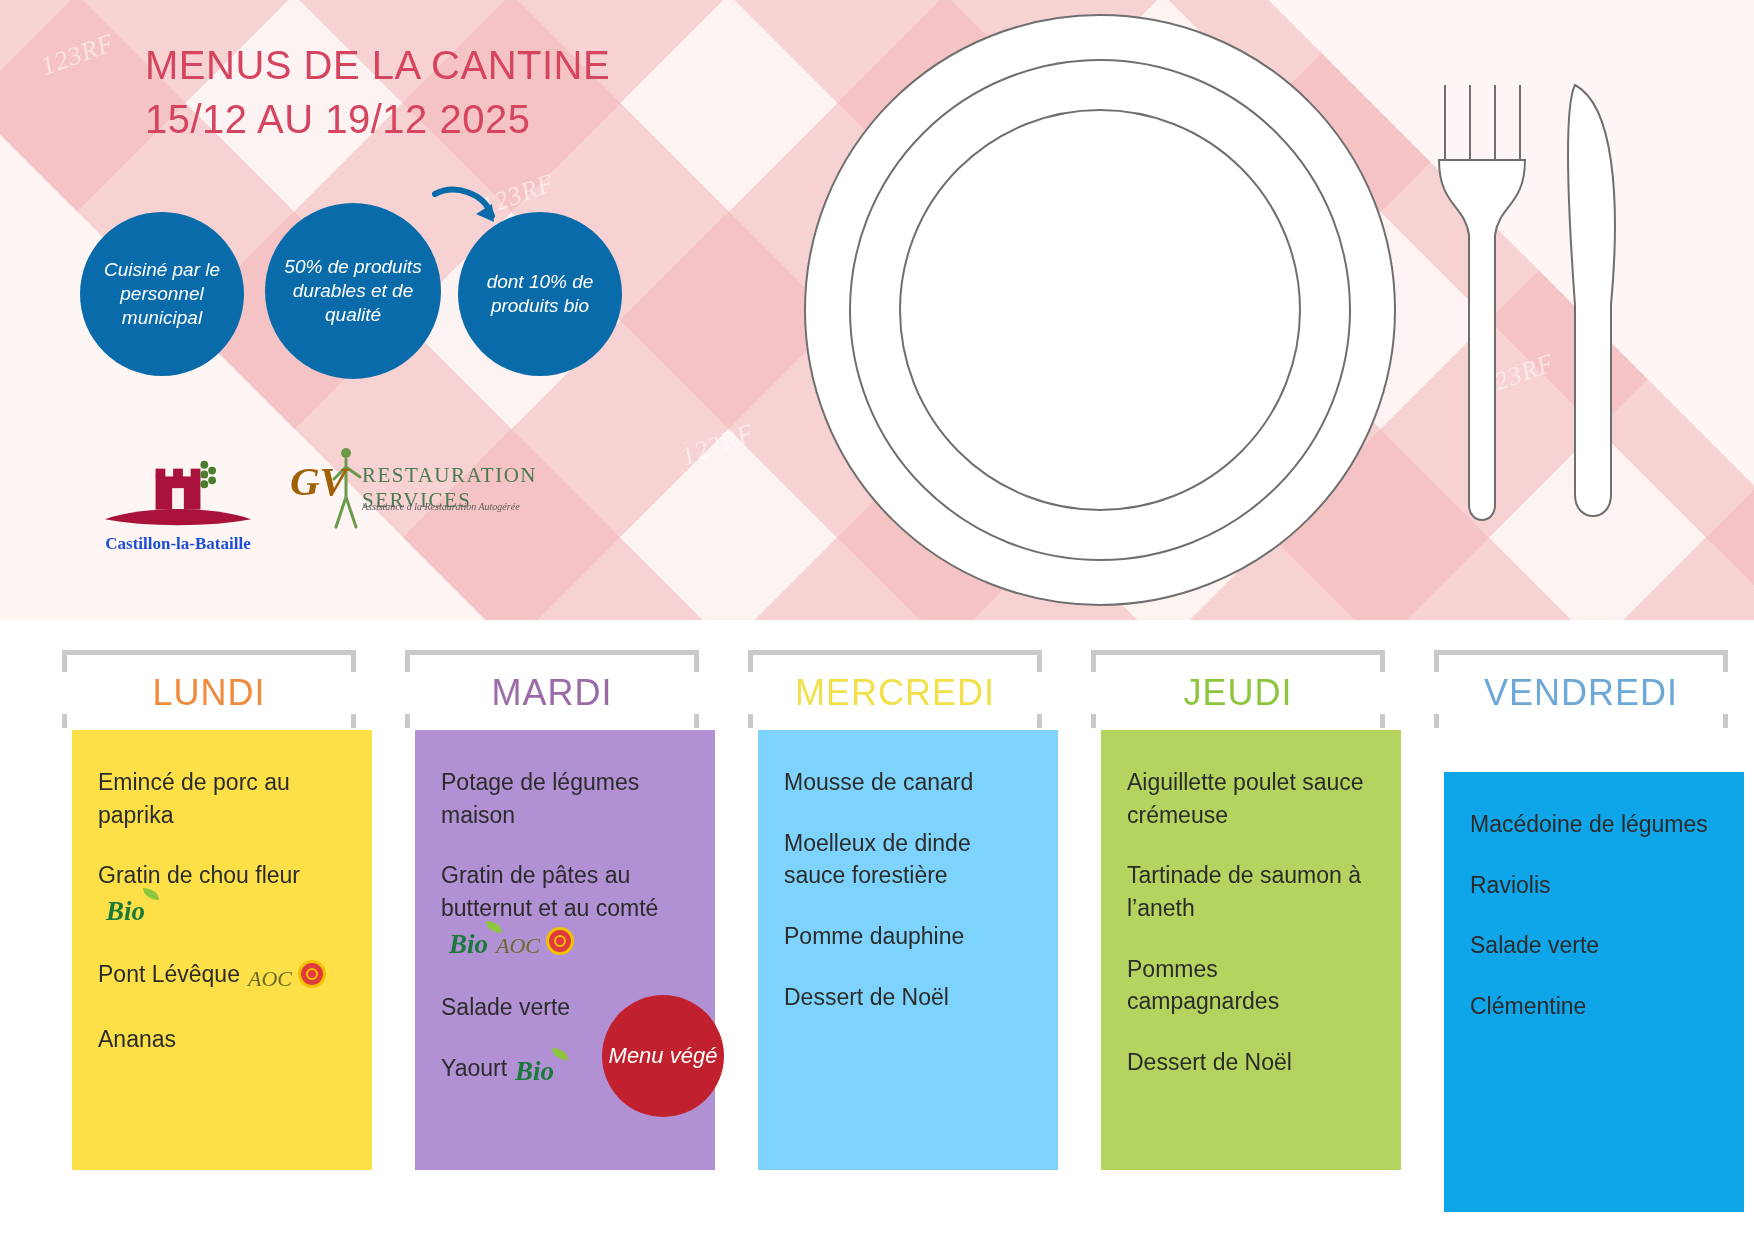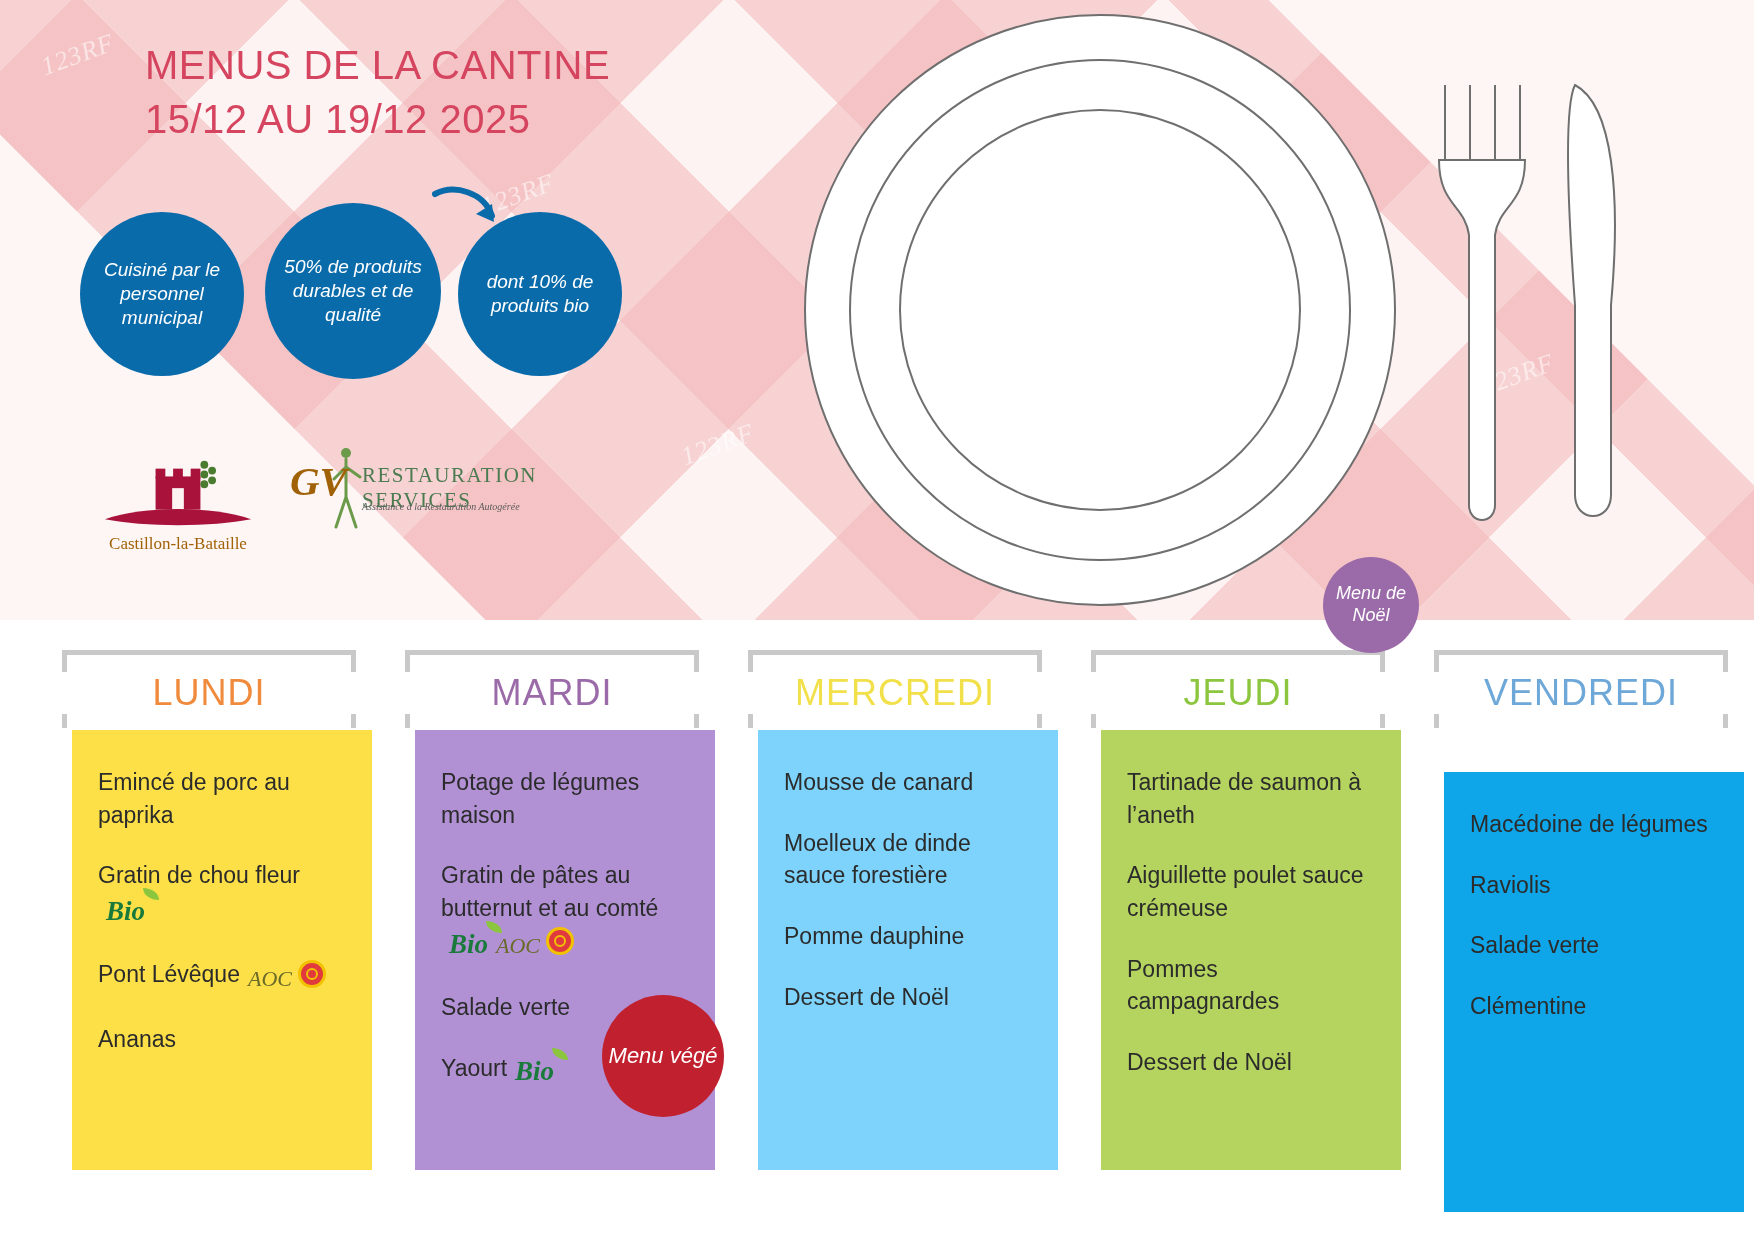--- a/index.html
+++ b/index.html
@@ -53,22 +53,22 @@
   #bubble1 { left:80px;  top:212px; width:164px; height:164px; }
   #bubble2 { left:265px; top:203px; width:176px; height:176px; }
   #bubble3 { left:458px; top:212px; width:164px; height:164px; }
 
   #arrow { position:absolute; left:432px; top:186px; width:70px; height:48px; }
 
   
   #logo-castillon { position:absolute; left:92px; top:455px; width:172px; height:110px; text-align:center; }
   #logo-castillon .castle { width:100%; height:78px; display:block; }
   #logo-castillon .cname {
-    font-family:"Liberation Serif", serif; font-weight:normal;
-    color:#a16207; font-size:17px; margin-top:1px;
+    font-family:"Liberation Serif", serif; font-weight:bold;
+    color:#1d4ed8; font-size:17px; margin-top:1px;
   }
   #logo-gv { position:absolute; left:290px; top:445px; width:230px; height:110px; }
   #logo-gv .gv-letters {
     position:absolute; left:0; top:12px;
     font-family:"Liberation Serif", serif; font-style:italic; font-weight:bold;
     font-size:41px; color:#a16207;
   }
   #logo-gv .gv-t1 {
     position:absolute; left:72px; top:18px;
     font-family:"Liberation Serif", serif; font-size:21px; letter-spacing:1.5px; color:#4b7b50;
@@ -264,37 +264,34 @@
       <div class="dish"><span class="txt">Moelleux de dinde sauce forestière</span></div>
       <div class="dish"><span class="txt">Pomme dauphine</span></div>
       <div class="dish"><span class="txt">Dessert de Noël</span></div>
     </div>
   </div>
 
   <div class="day-col" style="left:1091px;">
     <div class="bracket"></div>
     <div class="day-name" style="color:#8cc63f;">JEUDI</div>
     <div class="card" style="background:#b5d45f;">
+      <div class="dish"><span class="txt">Aiguillette poulet sauce crémeuse</span></div>
       <div class="dish"><span class="txt">Tartinade de saumon à l’aneth</span></div>
-      <div class="dish"><span class="txt">Aiguillette poulet sauce crémeuse</span></div>
       <div class="dish"><span class="txt">Pommes campagnardes</span></div>
       <div class="dish"><span class="txt">Dessert de Noël</span></div>
     </div>
   </div>
 
   <div class="day-col" style="left:1434px;">
     <div class="bracket"></div>
     <div class="day-name" style="color:#6da8d8;">VENDREDI</div>
     <div class="card" style="background:#0ea5e9;margin-top:42px;">
       <div class="dish"><span class="txt">Macédoine de légumes</span></div>
       <div class="dish"><span class="txt">Raviolis</span></div>
       <div class="dish"><span class="txt">Salade verte</span></div>
       <div class="dish"><span class="txt">Clémentine</span></div>
     </div>
   </div>
 
-  <div class="badge" id="badge-noel">
-    <span>Menu de Noël</span>
-  </div>
   <div class="badge" id="badge-vege">
     <span>Menu végé</span>
   </div>
 </div>
 
 </body></html>

